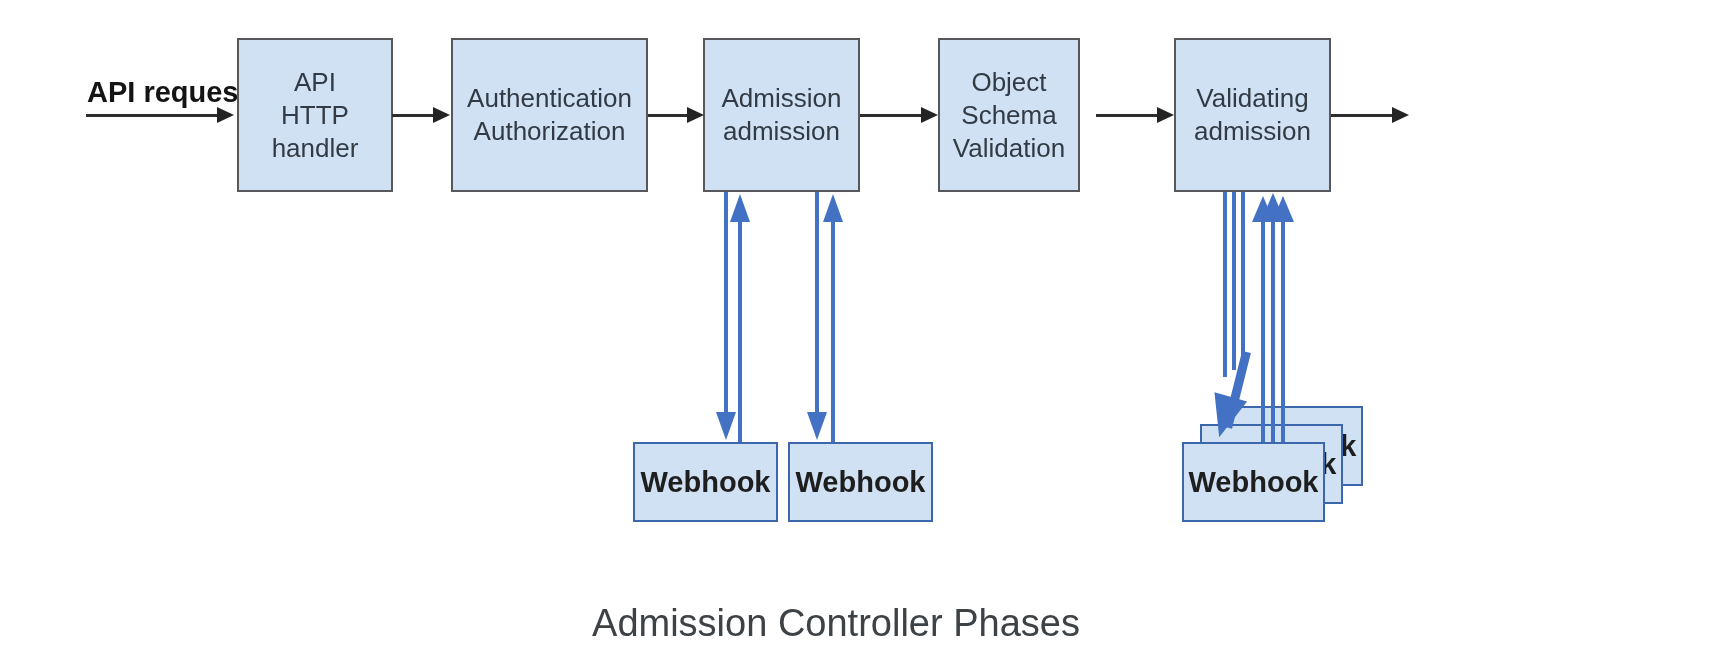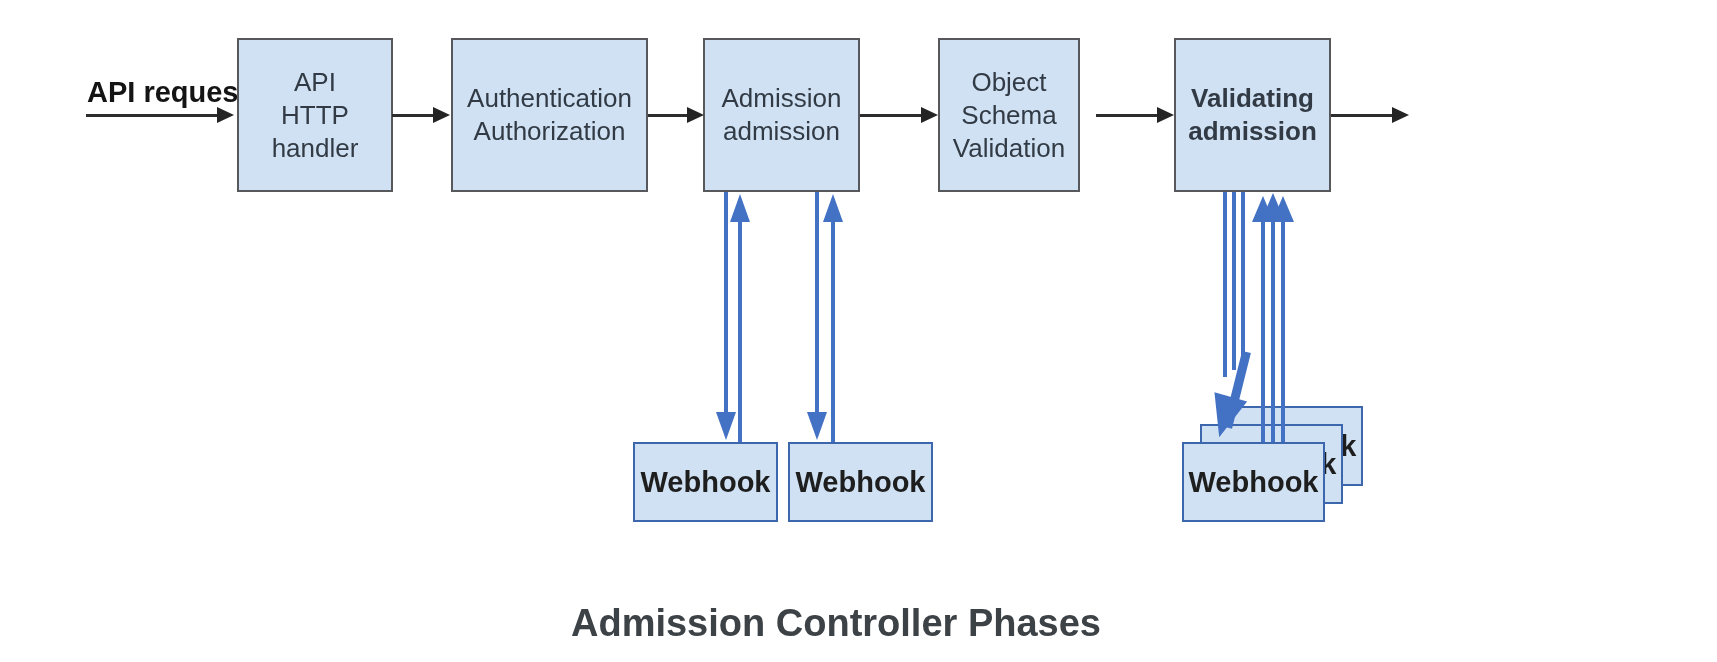--- a/index.html
+++ b/index.html
@@ -14,21 +14,21 @@
     display:flex;align-items:center;justify-content:center;
   }
   .phase-label{
     color:#323b45;font-size:26px;line-height:33px;text-align:center;
     white-space:pre-line;
   }
   .p1{left:237px;width:156px;}
   .p2{left:451px;width:197px;}
   .p3{left:703px;width:157px;}
   .p4{left:938px;width:142px;}
-  .p5{left:1174px;width:157px;font-weight:bold;}
+  .p5{left:1174px;width:157px;}
   .p6{left:1409px;width:159px;}
   
   .hline{position:absolute;top:114px;height:3px;background:#2d2d2d;}
   .tri-r{
     position:absolute;top:107px;width:0;height:0;
     border-top:8.5px solid transparent;border-bottom:8.5px solid transparent;
     border-left:17px solid #242424;
   }
   .al{left:86px;width:132px;}  .ah{left:217px;}
   .g1l{left:392px;width:42px;} .g1h{left:433px;}
@@ -76,21 +76,21 @@
   .w2{left:788px;top:442px;}
   .vw{width:143px;}
   .vw-back{left:1220px;top:406px;z-index:1;}
   .vw-mid{left:1200px;top:424px;z-index:2;}
   .vw-front{left:1182px;top:442px;z-index:3;}
   .bluearrows{position:absolute;left:0;top:0;z-index:4;width:0;height:0;}
   .bluearrows > div{position:absolute;}
   
   .caption{
     position:absolute;left:336px;top:602px;width:1000px;text-align:center;
-    color:#3d4247;font-size:38px;font-weight:700;
+    color:#3d4247;font-size:38px;font-weight:400;
   }
 </style>
 </head>
 <body>
 
 <div id="canvas">
 
   <div class="api-label">API request</div>
   <div class="hline al"></div>
   <div class="tri-r ah"></div>

